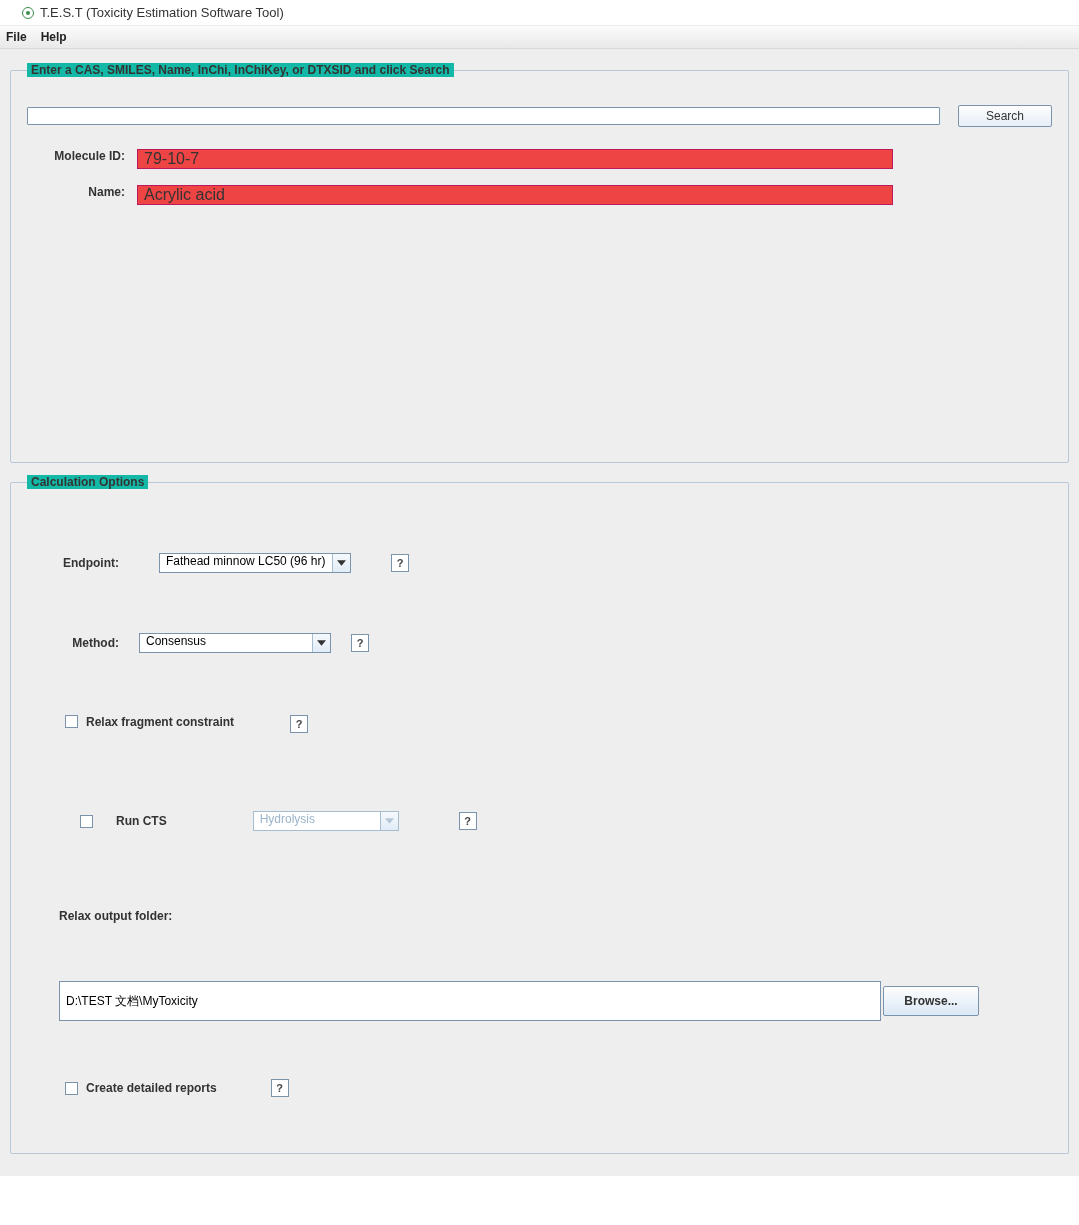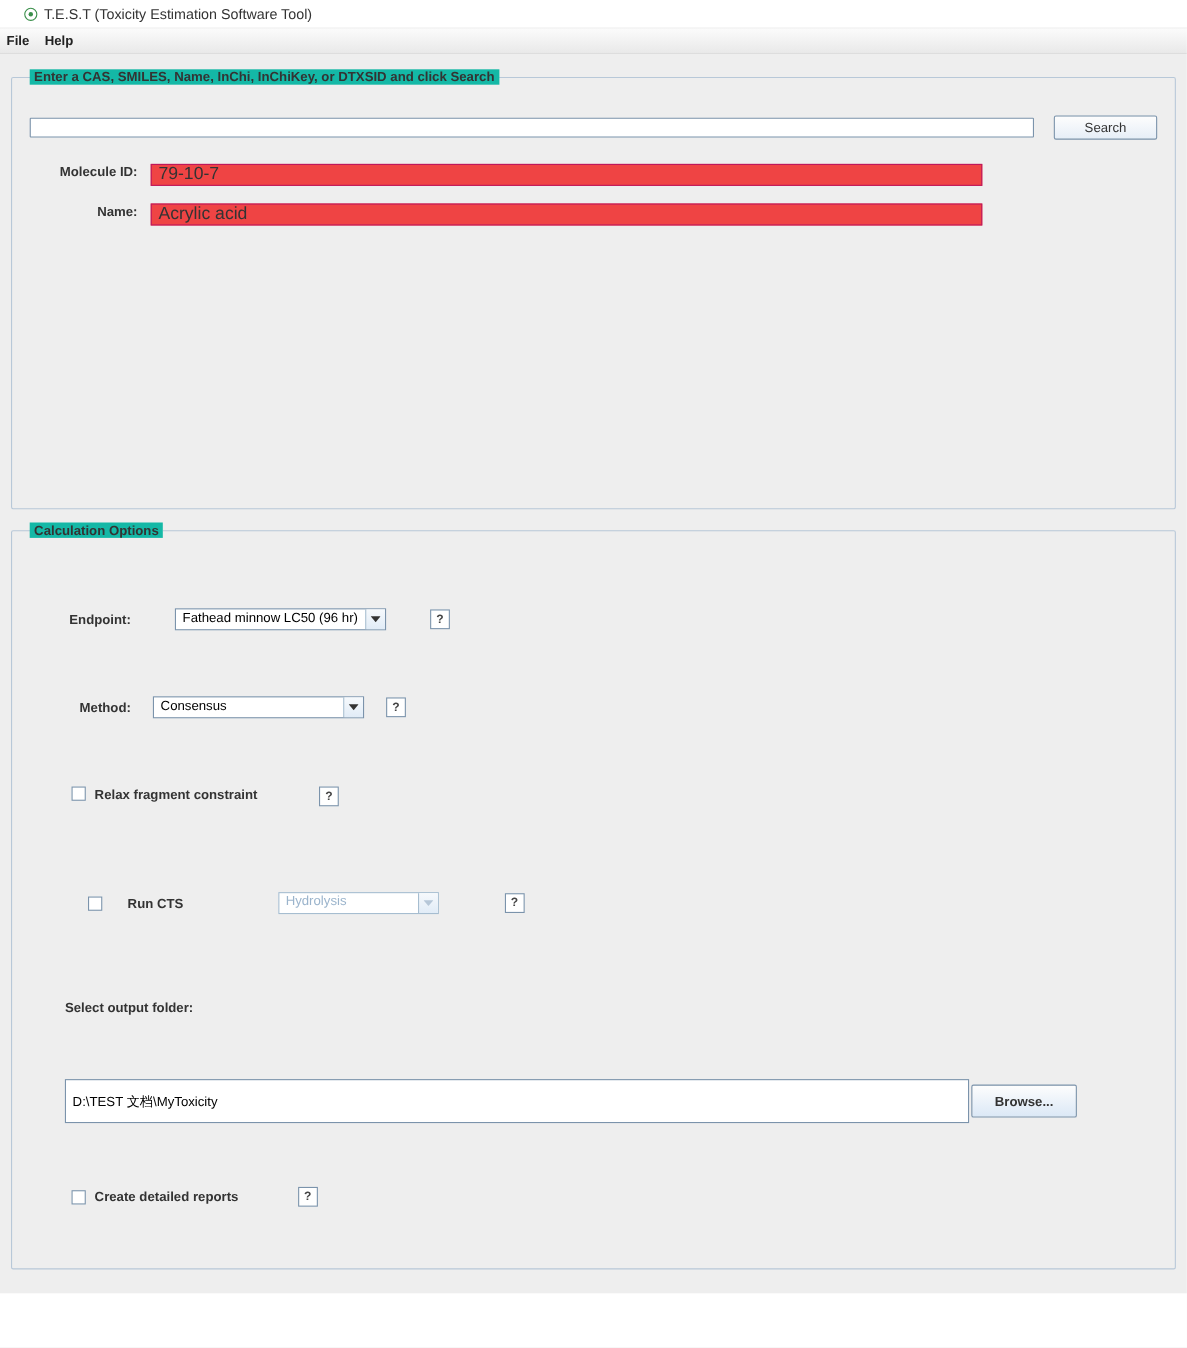--- a/index.html
+++ b/index.html
@@ -333,21 +333,21 @@
         <div class="combo-arrow">
           <svg viewBox="0 0 10 6">
               <path d="M0 0 L5 6 L10 0 Z" fill="#b6c7d8"></path>
             </svg>
         </div>
       </div>
       <span style="width:14px;"></span>
       <div class="help-btn">?</div>
     </div>
 
-    <div class="output-label" style="margin-left:32px;">Select output folder:</div>
+    <div class="output-label" style="margin-left:32px;">Relax output folder:</div>
 
     <div class="output-row" style="margin-left:32px;">
       <input type="text" class="output-input" value="D:\TEST 文档\MyToxicity" style="">
       <button class="browse-btn">Browse...</button>
     </div>
 
     <div class="detailed-row">
       <span style="width:30px;"></span>
       <span class="checkbox"></span>
       <span class="check-label">Create detailed reports</span>

